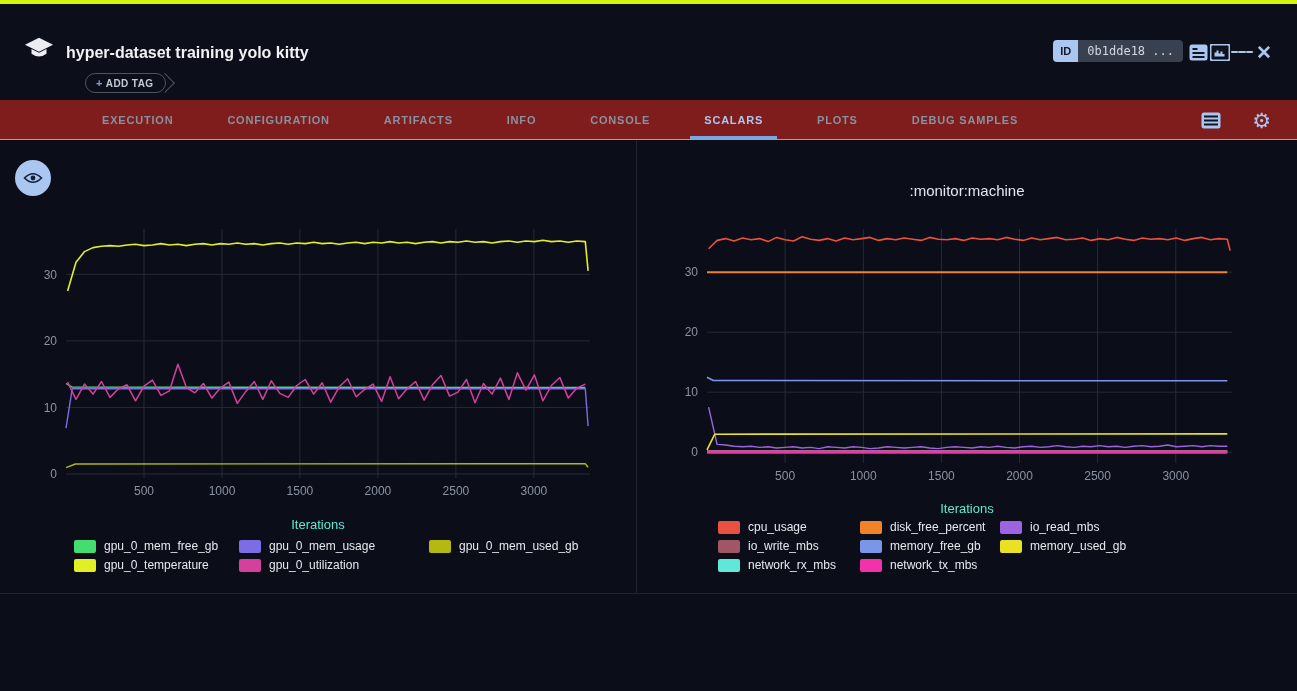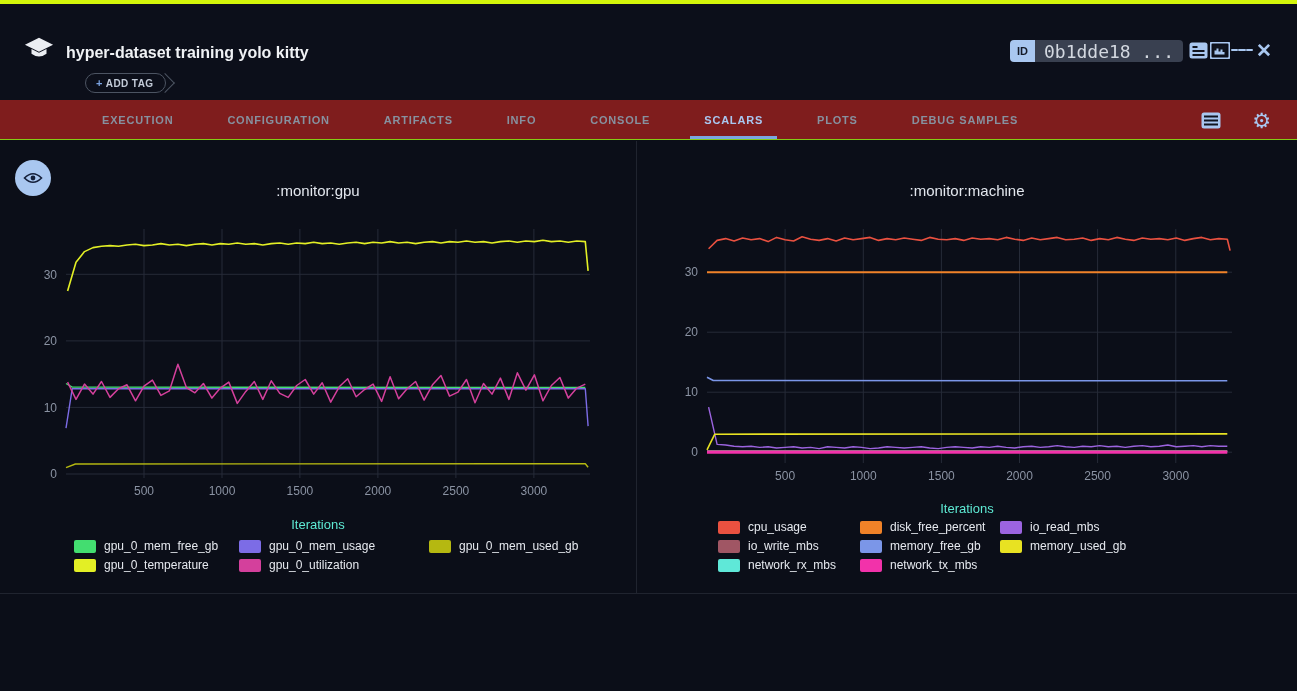--- a/index.html
+++ b/index.html
@@ -18,26 +18,26 @@
   .header { position:absolute; top:4px; left:0; width:100%; height:96px; background:#0c0f1a; }
   .logo { position:absolute; left:24px; top:32px; }
   .exp-title { position:absolute; left:66px; top:40px; font-size:16px; font-weight:bold; color:#f0f2f5; }
   .tag-row { position:absolute; left:85px; top:69px; display:flex; align-items:center; }
   .add-tag { position:relative; border:1px solid #4c5462; border-radius:10px; padding:3px 12px 3px 10px;
       font-size:10px; font-weight:bold; letter-spacing:.4px; color:#c3cbd8; cursor:pointer; background:transparent; }
   .add-tag .plus { color:#7ba3e0; margin-right:3px; font-size:11px; }
   .tag-chevron { width:14px; height:14px; border-top:1px solid #4c5462; border-right:1px solid #4c5462;
       transform:rotate(45deg); margin-left:-8px; }
 
-  .header-right { position:absolute; right:22px; top:36px; display:flex; align-items:flex-start; }
+  .header-right { position:absolute; right:22px; top:36px; display:flex; align-items:flex-end; }
   .id-pill { display:flex; align-items:stretch; font-size:12px; height:22px; margin-right:4px; }
   .id-pill .id-key { background:#a9c7f0; color:#141a28; font-weight:bold; border-radius:4px 0 0 4px;
       display:flex; align-items:center; padding:0 7px; font-size:11px; }
   .id-pill .id-val { background:#394050; color:#d3d8e0; border-radius:0 4px 4px 0;
-      display:flex; align-items:center; padding:10px 9px; font-family:"DejaVu Sans Mono", monospace; font-size:18px; }
+      display:flex; align-items:center; padding:10px 9px; font-family:"DejaVu Sans Mono", monospace; font-size:12px; }
   .hicon { width:22px; height:20px; display:flex; align-items:center; justify-content:center; cursor:pointer; }
   .menu-icon div { width:20px; height:2.5px; background:#a9c7f0; margin:2px 0; border-radius:1px; }
   .close-icon { font-size:19px; color:#a9c7f0; font-weight:bold; }
 
   
   .tabbar { position:absolute; top:100px; left:0; width:100%; height:40px; background:#7f1d1d;
       border-bottom:1px solid #84cc16; display:flex; align-items:stretch; }
   .tabs { display:flex; margin-left:88px; gap:26px; align-items:stretch; }
   .tab { position:relative; display:flex; align-items:center; padding:0 14px; font-size:11px; font-weight:bold;
       letter-spacing:.8px; color:#87919f; cursor:pointer; white-space:nowrap; }
@@ -148,21 +148,20 @@
 
   <div class="content">
     <div class="eye-btn">
       <svg width="20" height="14" viewBox="0 0 20 14">
         <path d="M1.5 7 Q10 -1.5 18.5 7 Q10 15.5 1.5 7 Z" fill="none" stroke="#15203a" stroke-width="1.6"></path>
         <circle cx="10" cy="7" r="2.4" fill="#15203a"></circle>
       </svg>
     </div>
 
     <div class="panel panel-left">
-      <div class="chart-title">:monitor:gpu</div>
       <div class="plotwrap"><svg class="plot" width="572" height="279" viewBox="0 0 572 279">
             <line class="grid" x1="40" x2="564" y1="251.0" y2="251.0"></line>
             <text x="31" y="251.0" text-anchor="end" dy="0.35em">0</text>
             <line class="grid" x1="40" x2="564" y1="184.4" y2="184.4"></line>
             <text x="31" y="184.4" text-anchor="end" dy="0.35em">10</text>
             <line class="grid" x1="40" x2="564" y1="117.9" y2="117.9"></line>
             <text x="31" y="117.9" text-anchor="end" dy="0.35em">20</text>
             <line class="grid" x1="40" x2="564" y1="51.3" y2="51.3"></line>
             <text x="31" y="51.3" text-anchor="end" dy="0.35em">30</text>
             <line class="grid" x1="118.0" x2="118.0" y1="6" y2="255"></line>

